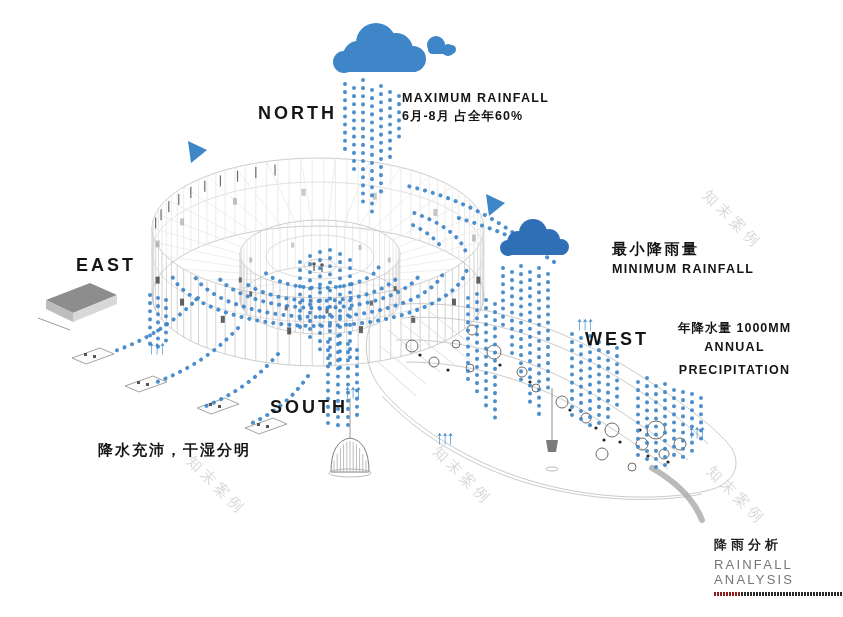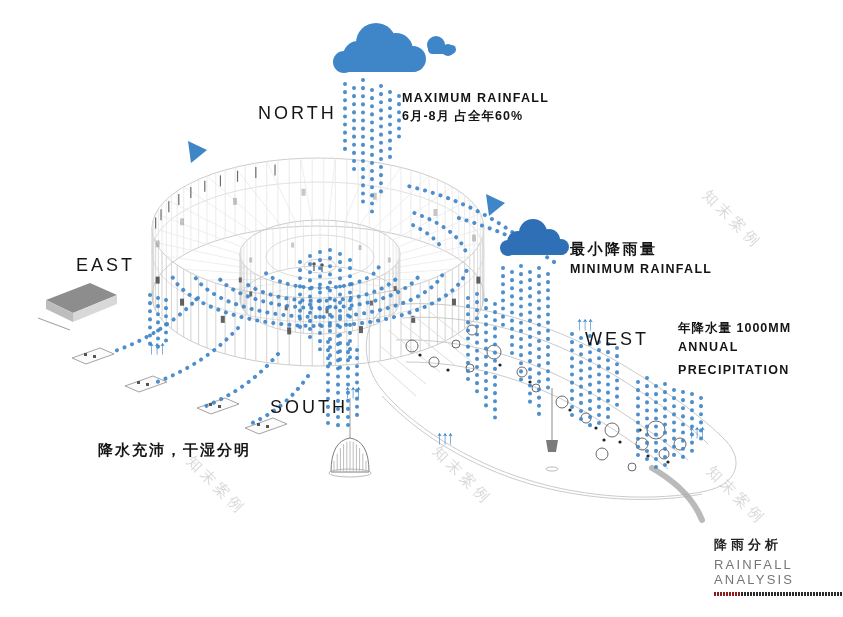--- a/index.html
+++ b/index.html
@@ -1,19 +1,19 @@
 <!DOCTYPE html>
 <html><head>
 <meta charset="utf-8">
 <style>
   html,body{margin:0;padding:0;background:#fff;}
   #canvas{position:relative;width:843px;height:617px;background:#ffffff;overflow:hidden;
           font-family:"Liberation Sans",sans-serif;}
   #scene{position:absolute;left:0;top:0;}
-  .dir{position:absolute;font-size:18px;font-weight:400;letter-spacing:3px;color:#151515;}
+  .dir{position:absolute;font-size:18px;font-weight:700;letter-spacing:3px;color:#151515;}
   .anno{position:absolute;color:#141414;}
   .anno .zh{font-size:15px;font-weight:700;letter-spacing:2.5px;}
   .anno .en{font-size:12.5px;font-weight:700;letter-spacing:1.3px;margin-top:3px;}
   .anno .detail{font-size:12.5px;font-weight:700;letter-spacing:1px;margin-top:3px;}
   .anno .gap{margin-top:9px;}
   .note{position:absolute;font-size:15px;font-weight:700;letter-spacing:2px;color:#141414;}
   .evap{position:absolute;font-weight:700;font-size:15px;letter-spacing:-2px;transform:scaleY(1.3);}
   .legend{position:absolute;left:714px;top:536px;}
   .legend .zh{font-size:13px;font-weight:700;letter-spacing:4px;color:#222;}
   .legend .en{font-size:13px;letter-spacing:2.2px;color:#767676;margin-top:3px;}
@@ -439,26 +439,26 @@
   <div class="dir" style="left:258px;top:103px;">NORTH</div>
   <div class="dir" style="left:76px;top:255px;">EAST</div>
   <div class="dir" style="left:270px;top:397px;">SOUTH</div>
   <div class="dir" style="left:585px;top:329px;">WEST</div>
 
   <div class="anno" style="left:402px;top:88px;">
     <div class="en">MAXIMUM RAINFALL</div>
     <div class="detail">6月-8月 占全年60%</div>
   </div>
 
-  <div class="anno" style="left:570px;top:240px;">
+  <div class="anno" style="left:612px;top:240px;">
     <div class="zh">最小降雨量</div>
     <div class="en">MINIMUM RAINFALL</div>
   </div>
 
-  <div class="anno" style="left:678px;top:320px;">
+  <div class="anno" style="left:678px;top:320px;text-align:center;">
     <div class="detail" style="margin-top:0;">年降水量 1000MM</div>
     <div class="en">ANNUAL</div>
     <div class="en gap">PRECIPITATION</div>
   </div>
 
   <div class="note" style="left:98px;top:441px;">降水充沛，干湿分明</div>
 
   <div class="legend">
     <div class="zh">降雨分析</div>
     <div class="en">RAINFALL ANALYSIS</div>

